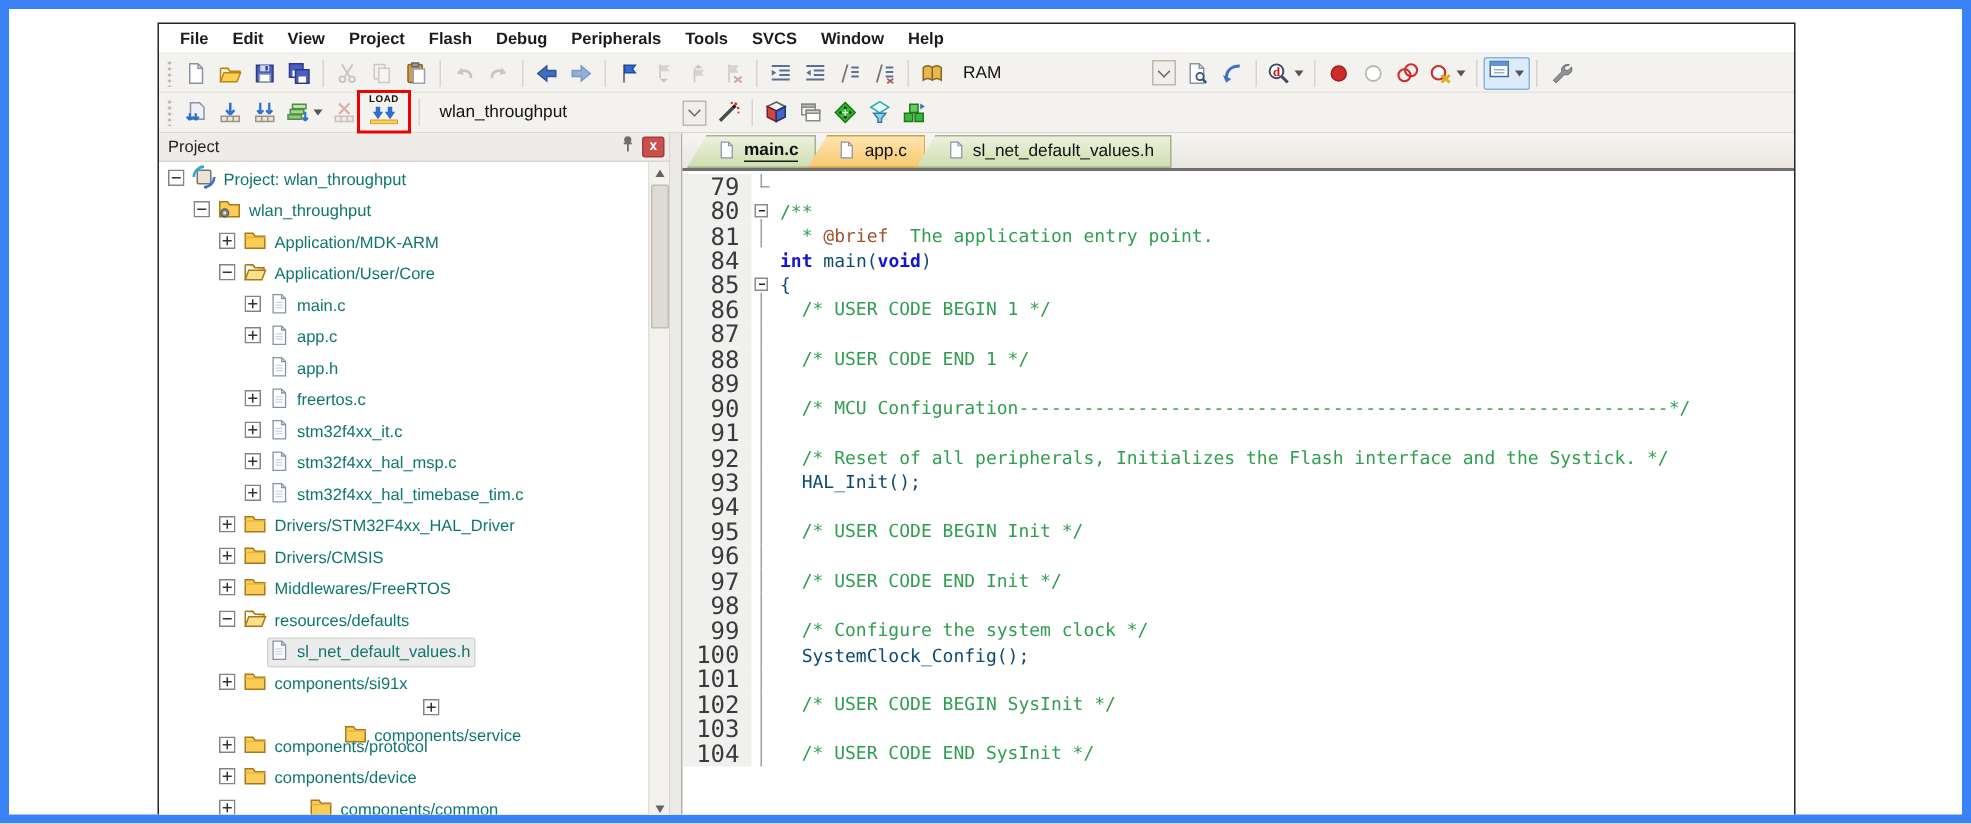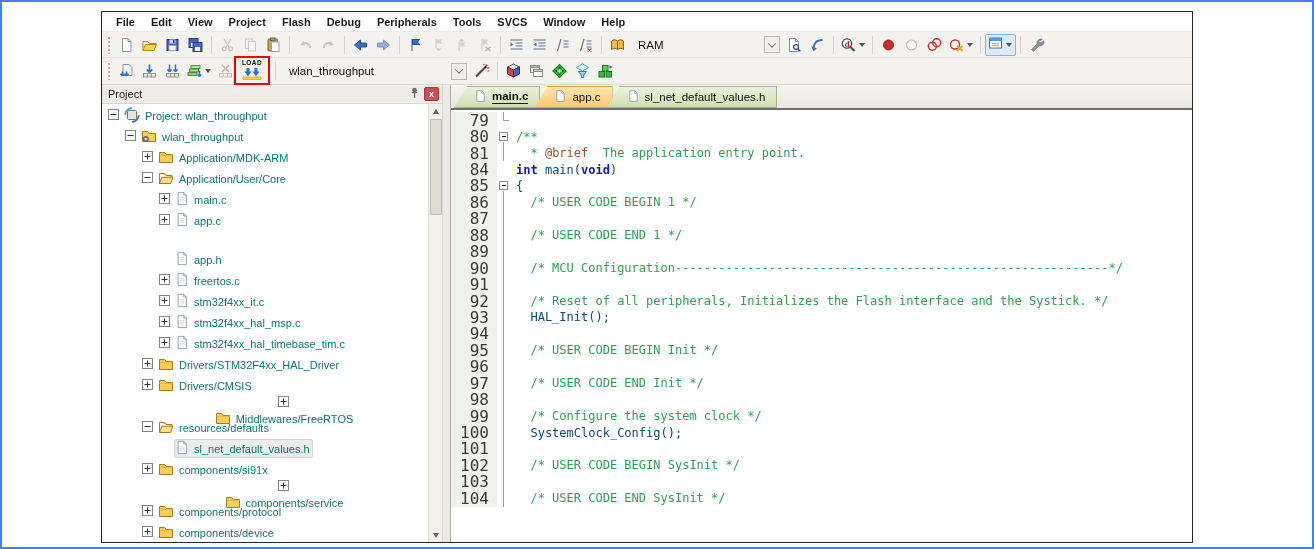--- a/index.html
+++ b/index.html
@@ -1,18 +1,18 @@
 <!DOCTYPE html>
 <html><head>
 <meta charset="utf-8">
 <style>
   *{margin:0;padding:0;box-sizing:border-box}
   html,body{background:#fff}
   body{font-family:"Liberation Sans",sans-serif}
-  #canvas{position:relative;width:1314px;height:549px;background:#fff;border:2px solid #3b82f6;overflow:hidden}
+  #canvas{position:relative;width:1314px;height:549px;background:#fff;border:6px solid #3b82f6;overflow:hidden}
   #appwin{position:absolute;left:99px;top:9px;width:1092px;height:532px;background:#f4f2ef;border:1px solid #262626;display:flex;flex-direction:column}
 
   
   #menubar{height:20px;background:#fff;display:flex;align-items:center;padding-left:6px;border-bottom:1px solid #eceae7}
   .mi{font-size:11px;font-weight:700;color:#1b1b1b;padding:0 8px;cursor:default}
 
   
   .toolbar{display:flex;align-items:center;padding-left:4px;background:#f4f2ef}
   #toolbar1{height:26px;border-bottom:1px solid #e7e4df}
   #toolbar2{height:27px;border-bottom:1px solid #dcd9d3}
@@ -592,21 +592,21 @@
                   </svg></span>
                 <span class="lblwrap">
                   <span><svg width="14" height="15" viewBox="0 0 16 16">
                       <path d="M3.5 1h6.5l3 3v11h-9.5z" fill="#fff" stroke="#8a93a6"></path>
                       <path d="M10 1v3h3" fill="none" stroke="#8a93a6"></path>
                       <path d="M5.3 7h5.5M5.3 9h5.5M5.3 11h5.5" stroke="#cdd5e2" stroke-width=".9"></path>
                     </svg></span>
                   <span class="lbl">app.c</span>
                 </span>
               </div>
-              <div class="trow" style="padding-left: 57px; margin-top: 18px;">
+              <div class="trow" style="padding-left: 57px;">
                 <span class="expsp"></span>
                 <span class="lblwrap">
                   <span><svg width="14" height="15" viewBox="0 0 16 16">
                       <path d="M3.5 1h6.5l3 3v11h-9.5z" fill="#fff" stroke="#8a93a6"></path>
                       <path d="M10 1v3h3" fill="none" stroke="#8a93a6"></path>
                       <path d="M5.3 7h5.5M5.3 9h5.5M5.3 11h5.5" stroke="#cdd5e2" stroke-width=".9"></path>
                     </svg></span>
                   <span class="lbl">app.h</span>
                 </span>
               </div>
@@ -691,21 +691,21 @@
                     <path d="M5.5 2.5v6" stroke="#333"></path>
                   </svg></span>
                 <span class="lblwrap">
                   <span><svg width="16" height="16" viewBox="0 0 16 16">
                       <path d="M1.5 3.5h5.2l1.3 2h6.5v8H1.5z" fill="#f9cd57" stroke="#a8791c"></path>
                       <path d="M1.5 6.3h13" stroke="#e7b637"></path>
                     </svg></span>
                   <span class="lbl">Drivers/CMSIS</span>
                 </span>
               </div>
-              <div class="trow" style="padding-left: 40px; flex-direction: column;">
+              <div class="trow" style="padding-left: 40px;">
                 <span class="exp"><svg width="11" height="11" viewBox="0 0 11 11">
                     <rect x=".5" y=".5" width="10" height="10" fill="#fff" stroke="#848484"></rect>
                     <path d="M2.5 5.5h6" stroke="#333"></path>
                     <path d="M5.5 2.5v6" stroke="#333"></path>
                   </svg></span>
                 <span class="lblwrap">
                   <span><svg width="16" height="16" viewBox="0 0 16 16">
                       <path d="M1.5 3.5h5.2l1.3 2h6.5v8H1.5z" fill="#f9cd57" stroke="#a8791c"></path>
                       <path d="M1.5 6.3h13" stroke="#e7b637"></path>
                     </svg></span>

